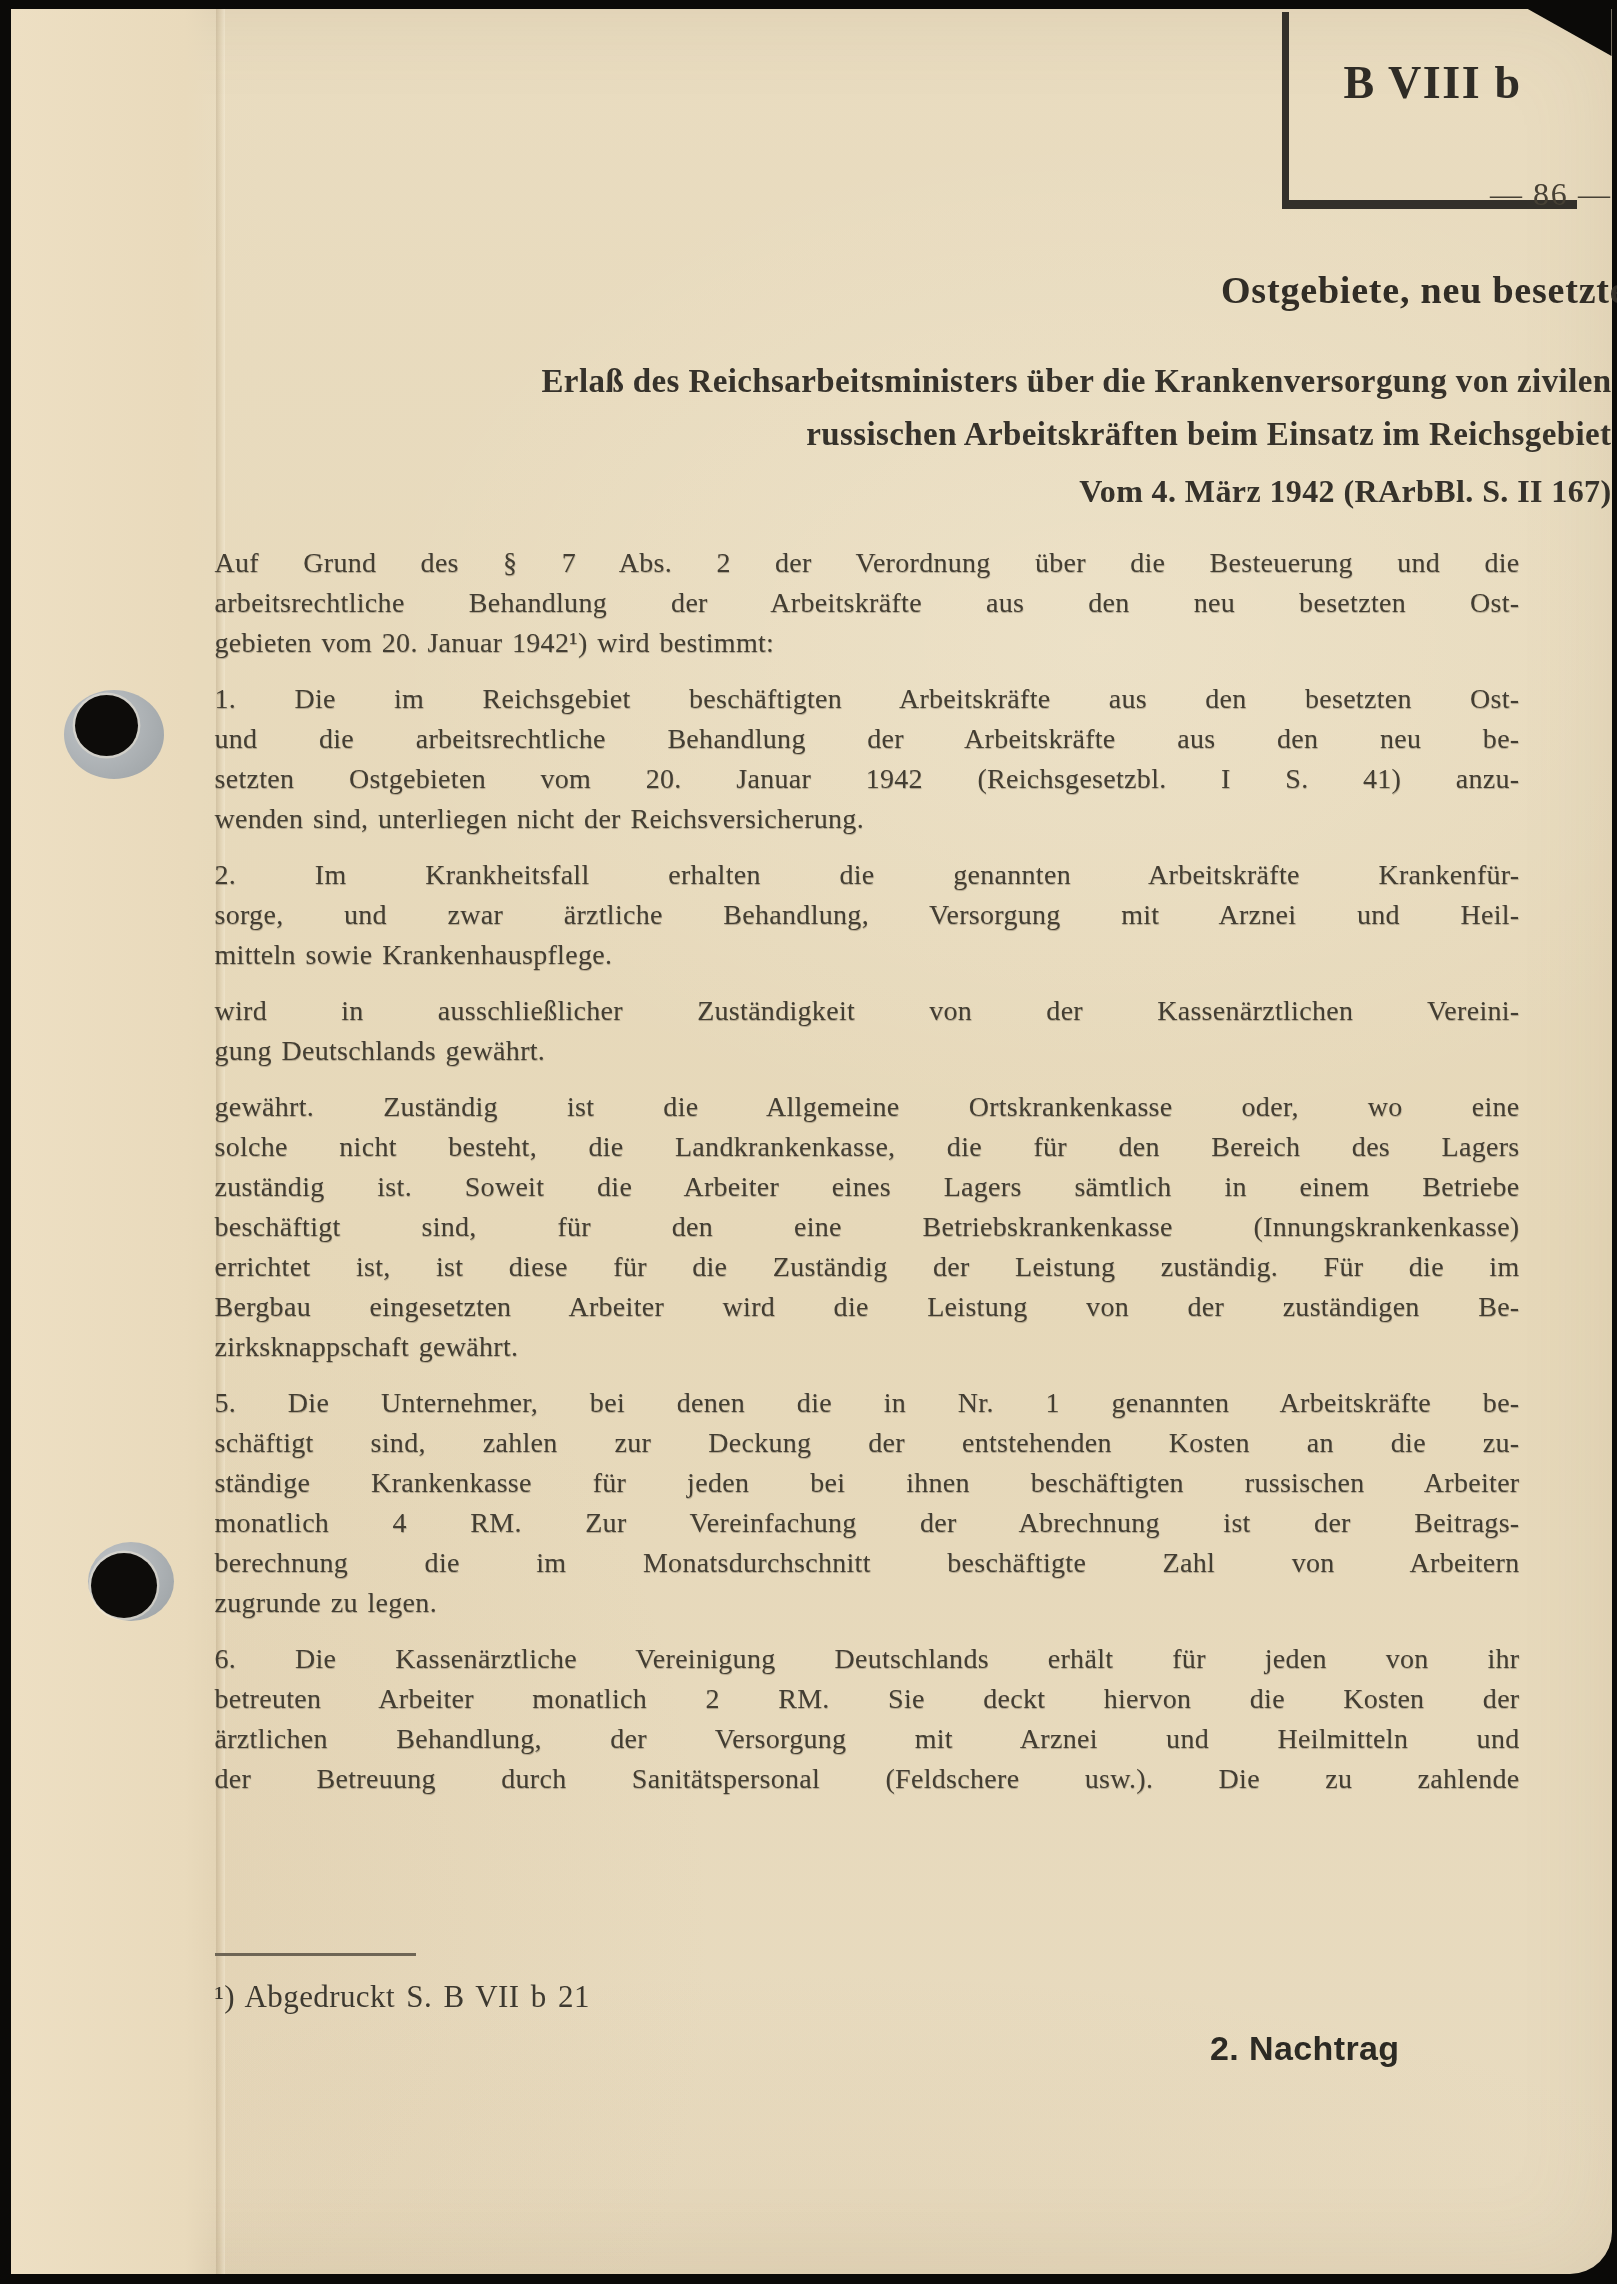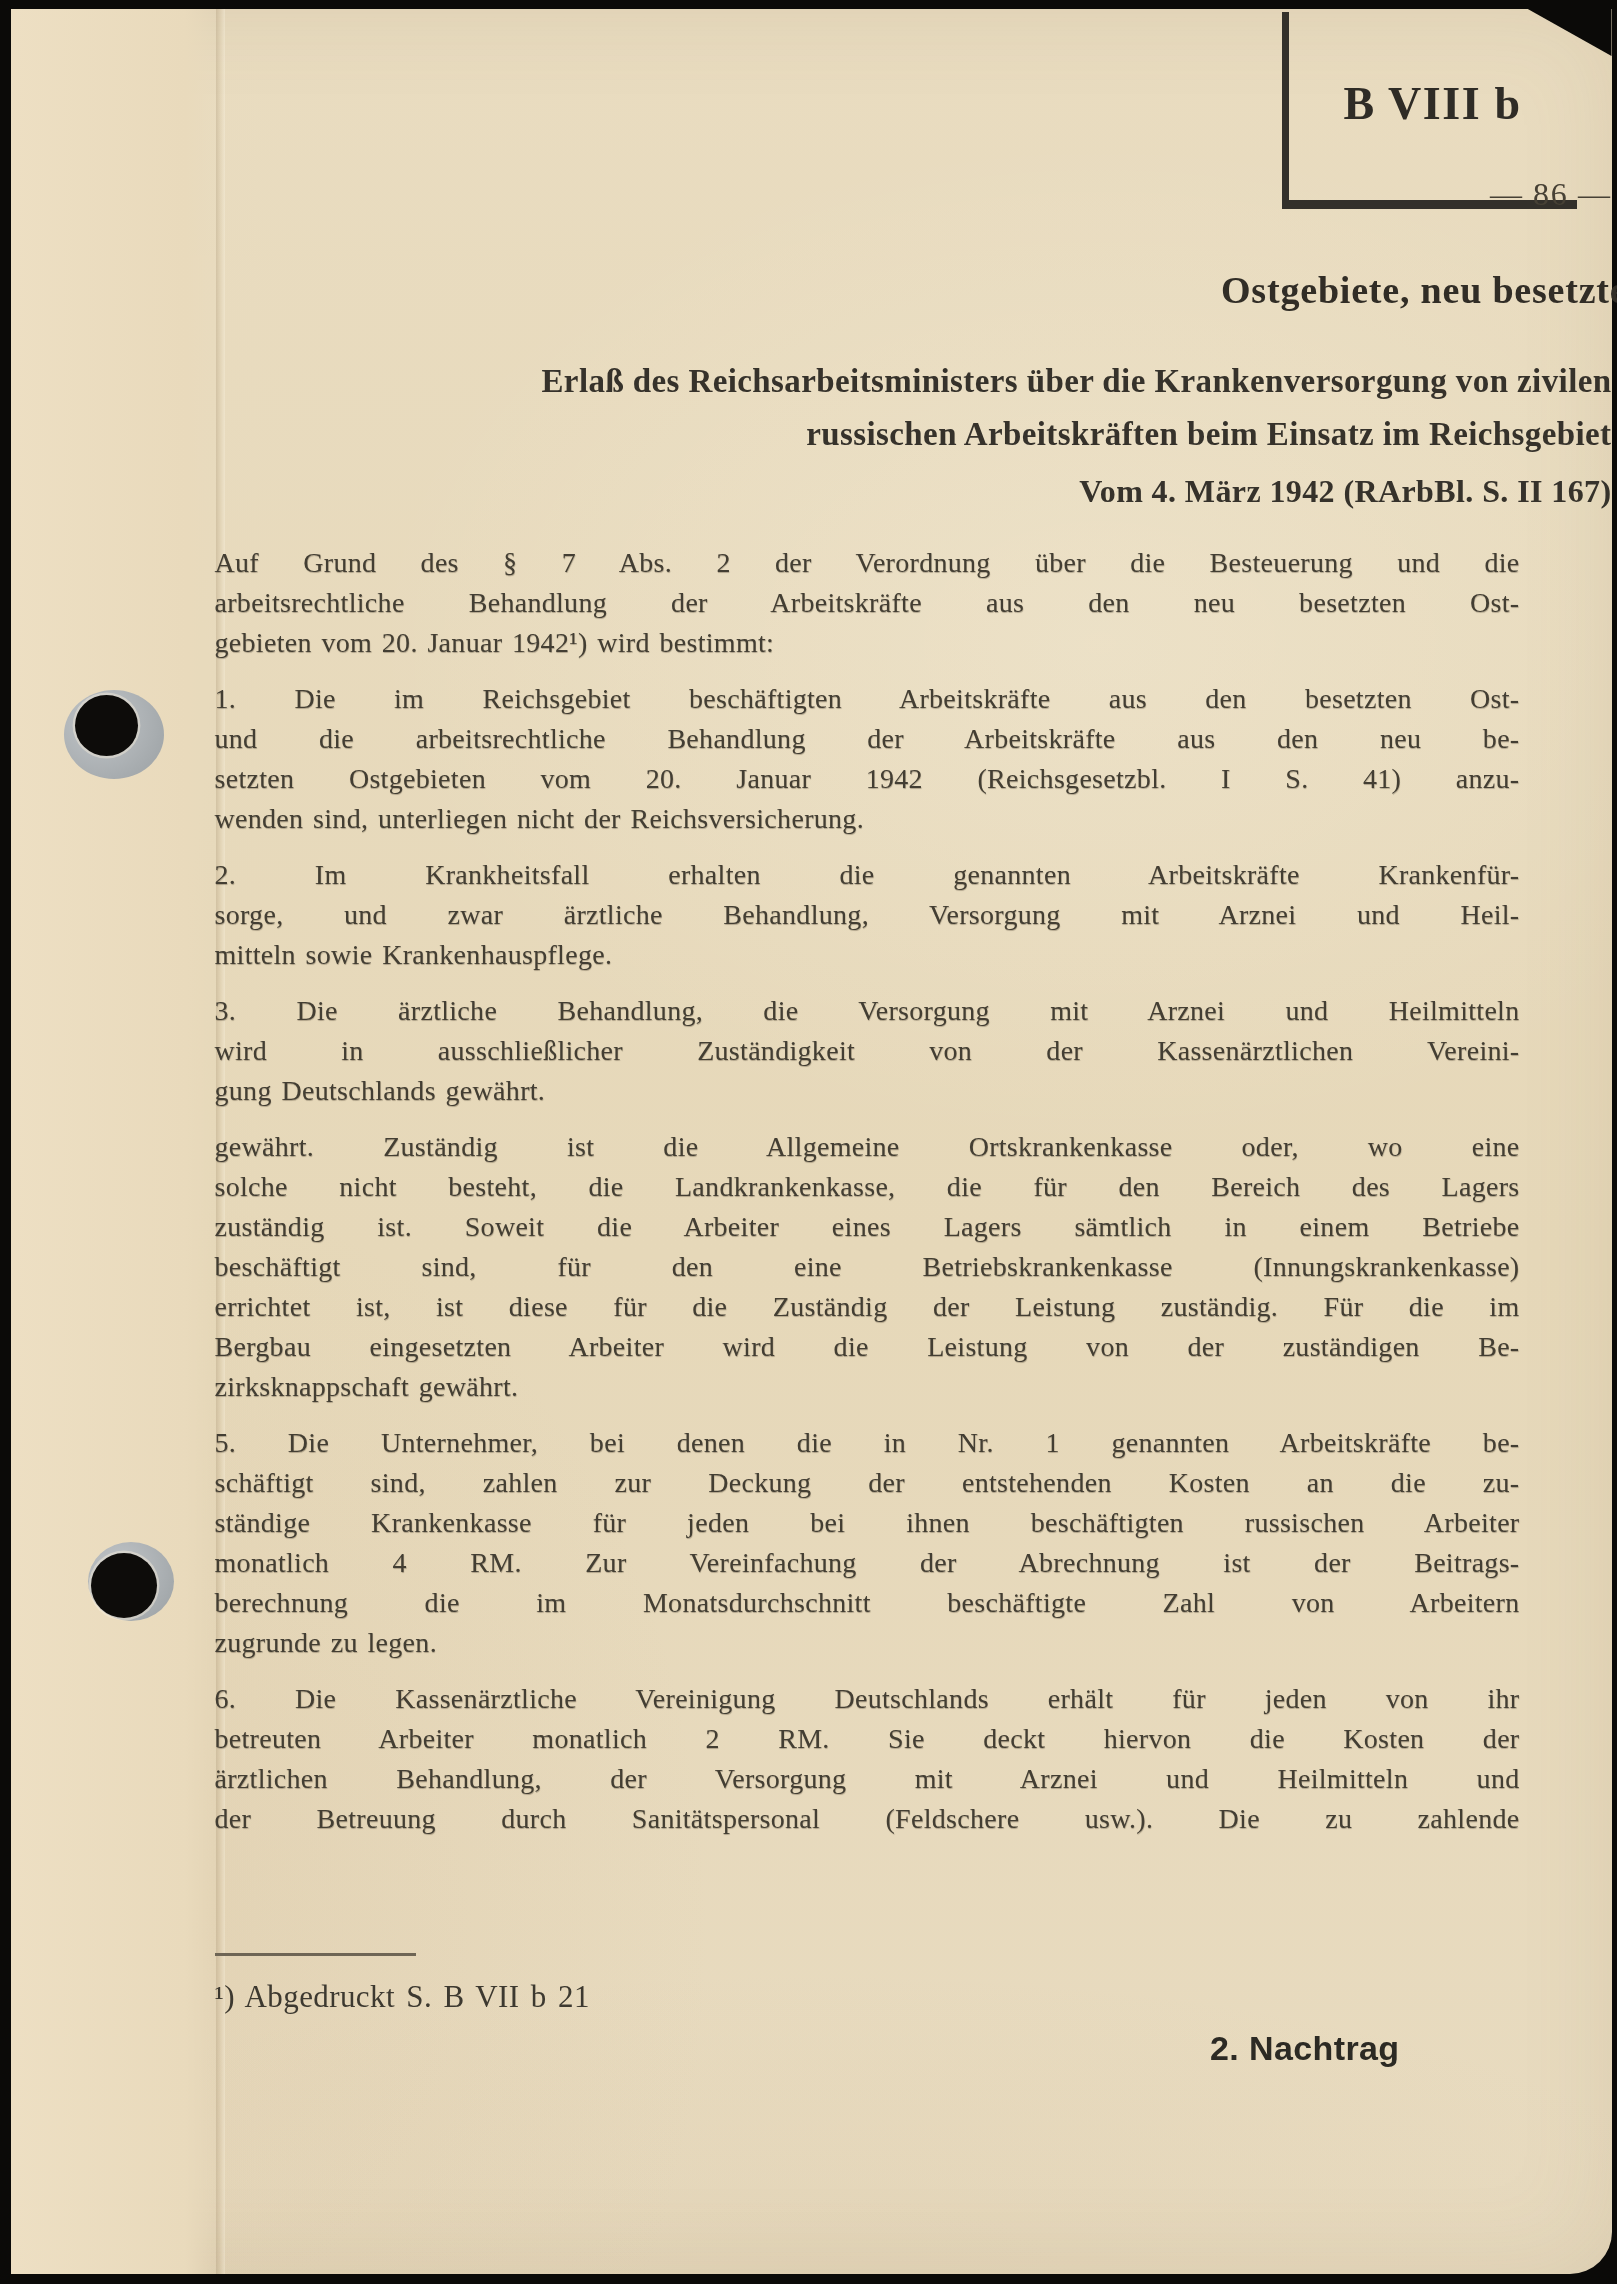--- a/index.html
+++ b/index.html
@@ -44,21 +44,21 @@
   .hole1 .bore{left:11.3px;top:13px;width:63px;height:61px;}
   .hole2 .ring{left:11.3px;top:0;width:86px;height:79px;}
   .hole2 .bore{left:14.6px;top:11.3px;width:66px;height:65px;}
   
   .section-box{
     position:absolute;left:1271px;top:3.2px;width:295px;height:197px;
     border-left:7.3px solid #33302a;border-bottom:9.7px solid #33302a;
     box-sizing:border-box;
   }
   .section-label{
-    margin-top:65px;text-align:center;
+    margin-top:44px;text-align:center;
     font-size:46px;font-weight:bold;color:#2f2c26;letter-spacing:1.6px;
   }
   
   .centered{position:absolute;left:0;width:100%;text-align:right;}
   .page-number{top:167px;font-size:32px;color:#474135;letter-spacing:1.6px;}
   .title{margin:16px;top:243px;font-size:38px;font-weight:bold;color:#312d26;letter-spacing:0.8px;}
   .heading{top:346px;font-size:33px;font-weight:bold;line-height:53px;color:#36322b;letter-spacing:0.4px;}
   .date-line{top:464px;font-size:32px;font-weight:bold;color:#36322b;letter-spacing:0.4px;}
   
   .body-text{position:absolute;left:204px;top:534px;width:1305px;color:#433e33;}
@@ -121,21 +121,20 @@
         <div class="line just">und die arbeitsrechtliche Behandlung der Arbeitskräfte aus den neu be-</div>
         <div class="line just">setzten Ostgebieten vom 20. Januar 1942 (Reichsgesetzbl. I S. 41) anzu-</div>
         <div class="line last">wenden sind, unterliegen nicht der Reichsversicherung.</div>
       </div>
       <div class="para">
         <div class="line just">2. Im Krankheitsfall erhalten die genannten Arbeitskräfte Krankenfür-</div>
         <div class="line just">sorge, und zwar ärztliche Behandlung, Versorgung mit Arznei und Heil-</div>
         <div class="line last">mitteln sowie Krankenhauspflege.</div>
       </div>
       <div class="para">
-        <div class="line just">3. Die ärztliche Behandlung, die Versorgung mit Arznei und Heilmitteln</div>
         <div class="line just">wird in ausschließlicher Zuständigkeit von der Kassenärztlichen Vereini-</div>
         <div class="line last">gung Deutschlands gewährt.</div>
       </div>
       <div class="para">
         <div class="line just">gewährt. Zuständig ist die Allgemeine Ortskrankenkasse oder, wo eine</div>
         <div class="line just">solche nicht besteht, die Landkrankenkasse, die für den Bereich des Lagers</div>
         <div class="line just">zuständig ist. Soweit die Arbeiter eines Lagers sämtlich in einem Betriebe</div>
         <div class="line just">beschäftigt sind, für den eine Betriebskrankenkasse (Innungskrankenkasse)</div>
         <div class="line just">errichtet ist, ist diese für die Zuständig der Leistung zuständig. Für die im</div>
         <div class="line just">Bergbau eingesetzten Arbeiter wird die Leistung von der zuständigen Be-</div>

